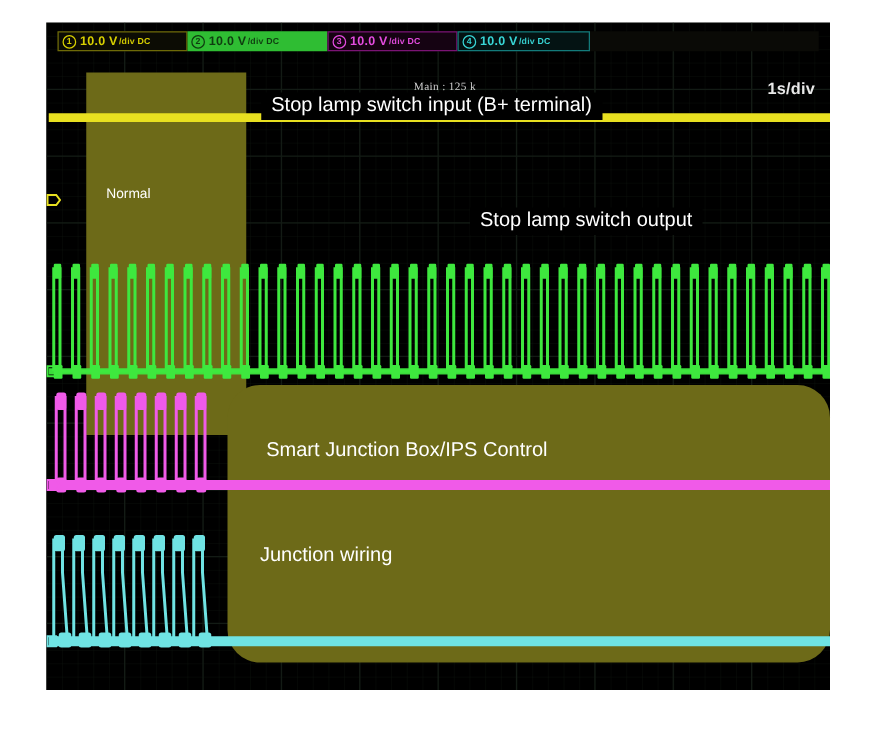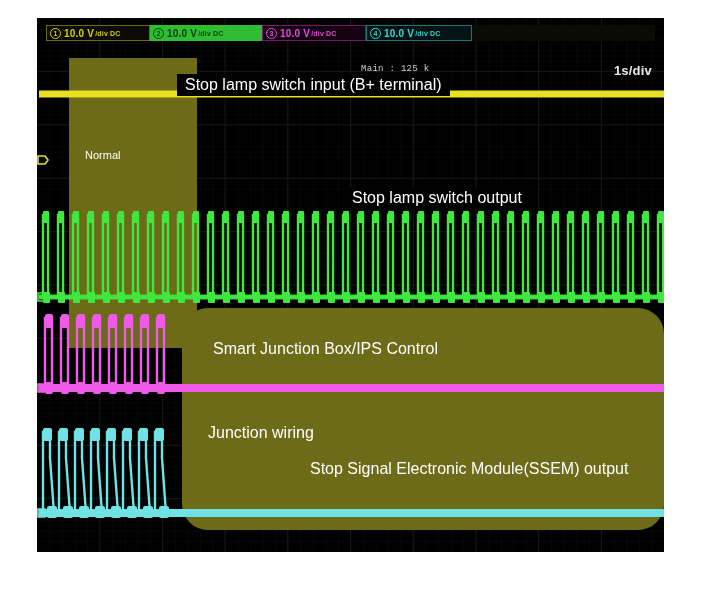--- a/index.html
+++ b/index.html
@@ -15,45 +15,45 @@
               text-align:center;font-size:7px;margin-right:3px;font-weight:bold;}
   .chbox .unit{font-size:7px;margin-left:1px;opacity:.95;}
   .chbox .cpl{font-size:7px;margin-left:2px;}
   #ch1{color:#d8d000;width:104px;border:1px solid #6e6a08;box-sizing:border-box;background:#0c0c04;}
   #ch2{color:#0f3d10;width:106px;background:#2fbd33;}
   #ch3{color:#e44ce0;width:104px;background:#150312;border:1px solid #7a1474;box-sizing:border-box;}
   #ch4{color:#38d6d6;width:106px;background:#041313;border:1px solid #137a7a;box-sizing:border-box;}
   .spacer{flex:1 1 auto;}
 
   
-  #mainrec{position:absolute;left:324px;top:46px;font-size:9px;color:#cfcfcf;letter-spacing:.3px;
-           font-family:Liberation Mono, monospace;}
+  #mainrec{position:absolute;left:294px;top:46px;font-size:9px;color:#cfcfcf;letter-spacing:.3px;
+           font-family:Liberation Serif, serif;}
 
   
   #timebase{position:absolute;right:12px;top:45px;font-size:13px;color:#e8e8e8;font-weight:bold;
             letter-spacing:.2px;}
 
   
   #grid{position:absolute;left:0;top:0;width:100%;height:100%;opacity:.5;}
 
   
   .olive{position:absolute;background:#6d6a18;}
   #olive-normal{left:32px;top:40px;width:128px;height:290px;}
   #olive-right{left:145px;top:290px;width:482px;height:222px;border-radius:26px 26px 26px 26px;}
 
   
   #waves{position:absolute;left:0;top:0;width:627px;height:534px;}
 
   
   .callout{position:absolute;color:#ffffff;font-size:16px;font-family:"Liberation Sans",sans-serif;
            line-height:1.15;white-space:nowrap;}
-  .onblack{background:#000000;padding:2px 8px;}
-  .onolive{background:transparent;padding:0 4px;}
+  .onblack{background:#000000;padding:2px 8px;margin-left:32px;}
+  .onolive{background:transparent;padding:0 4px;margin-top:12px;}
   #c-input{left:140px;top:56px;}
-  #c-output{left:307px;top:169px;}
+  #c-output{left:307px;top:148px;}
   #c-sjb{left:172px;top:322px;}
   #c-abn{left:167px;top:406px;}
   #c-ssem{left:269px;top:442px;}
   #c-normal{left:48px;top:131px;font-size:11px;color:#ffffff;}
 
   
   .gnd{position:absolute;left:0px;width:12px;height:11px;}
   .gnd svg{display:block;}
 </style>
 </head>
@@ -273,16 +273,15 @@
     <div class="spacer"></div>
   </div>
 
   <div id="mainrec">Main : 125 k</div>
   <div id="timebase">1s/div</div>
 
   <div class="callout onblack" id="c-input">Stop lamp switch input (B+ terminal)</div>
   <div class="callout onblack" id="c-output">Stop lamp switch output</div>
   <div class="callout onolive" id="c-sjb">Smart Junction Box/IPS Control</div>
   <div class="callout onolive" id="c-abn">Junction wiring</div>
-  <div class="callout onolive" id="c-ssem">Stop Signal Electronic Module(SSEM) output</div>
   <div class="callout" id="c-normal">Normal</div>
 
 </div>
 
 </body></html>

